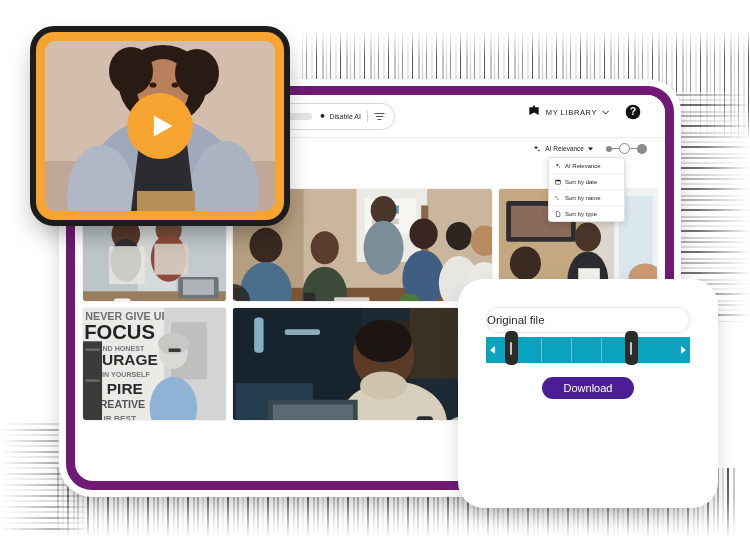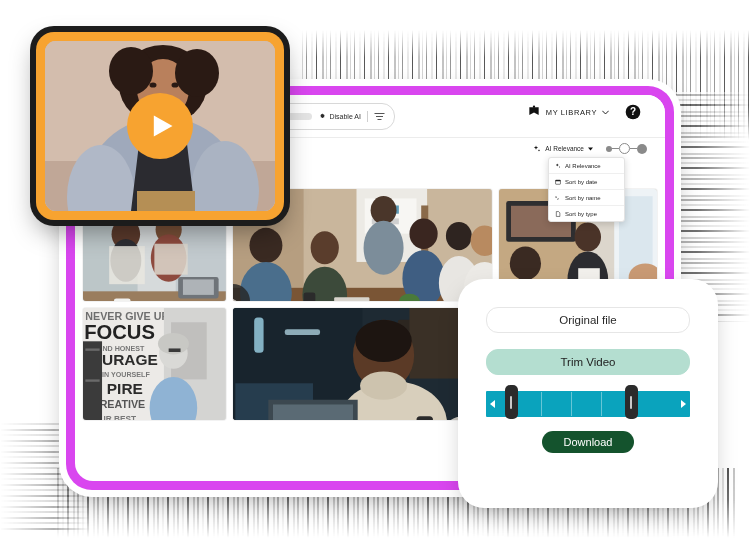--- a/index.html
+++ b/index.html
@@ -44,21 +44,21 @@
     background:repeating-linear-gradient(180deg,
       #ffffff 0px,#ffffff 3px,#a8a8a8 3px,#a8a8a8 5px,
       #ffffff 5px,#ffffff 9px,#4a4a4a 9px,#4a4a4a 11px);
     -webkit-mask-image:linear-gradient(90deg,rgba(0,0,0,0) 0%,rgba(0,0,0,.5) 60%,rgba(0,0,0,0) 100%);
             mask-image:linear-gradient(90deg,rgba(0,0,0,0) 0%,rgba(0,0,0,.5) 60%,rgba(0,0,0,0) 100%);
   }
 
   
   .tablet{
     position:absolute;left:66px;top:86px;width:608px;height:404px;
-    background:#d946ef;border-radius:26px;
+    background:#701a75;border-radius:26px;
     box-shadow:0 0 0 7px #ffffff, 0 10px 26px rgba(0,0,0,.30), 0 2px 8px rgba(0,0,0,.18);
     overflow:hidden;
   }
   .tablet-inner{position:absolute;inset:9px;background:#fff;border-radius:18px;overflow:hidden;}
 
   
   .appbar{position:absolute;left:0;top:0;right:0;height:42px;background:#fff;
     border-bottom:1px solid #ececec;display:flex;align-items:center;}
   .searchwrap{position:absolute;left:58px;top:8px;width:260px;height:25px;
     border:1px solid #d8d8d8;border-radius:13px;background:#fff;display:flex;align-items:center;}
@@ -108,39 +108,39 @@
     background:rgba(38,38,38,.82);display:flex;align-items:center;justify-content:center;}
   .play-badge svg{width:15px;height:15px;display:block;}
 
   
   .panel{position:absolute;left:464px;top:285px;width:248px;height:217px;
     background:#fff;border-radius:20px;
     box-shadow:0 0 0 6px #ffffff, 0 9px 24px rgba(0,0,0,.26), 0 2px 7px rgba(0,0,0,.14);
     z-index:20;}
   .panel-in{position:absolute;left:22px;right:22px;top:22px;}
   .opt{height:24px;border:1px solid #e6e6e6;border-radius:12px;background:#fff;
-    display:flex;align-items:center;justify-content:center;font-size:11.5px;color:#2a2a2a;
-    margin-bottom:16px;}
+    display:flex;align-items:center;font-size:11.5px;color:#2a2a2a;
+    margin-bottom:4px;}
   .opt.mint{background:#b4ded0;border-color:#b4ded0;color:#1d1d1d;}
   .tstamp{text-align:center;font-size:8.5px;color:#3a3a3a;margin:4px 0 3px;letter-spacing:.3px;}
   .trim{position:relative;height:26px;background:#0aa3bd;border-radius:1px;
     display:flex;align-items:center;justify-content:space-between;padding:0 4px;box-sizing:border-box;}
   .arrw{width:0;height:0;display:block;}
   .arrw.l{border-top:4px solid transparent;border-bottom:4px solid transparent;border-right:5px solid #fff;}
   .arrw.r{border-top:4px solid transparent;border-bottom:4px solid transparent;border-left:5px solid #fff;}
   .sel{position:absolute;left:24px;right:58px;top:-3px;bottom:-3px;
     border:1.5px solid #ffffff;box-sizing:border-box;}
   .sel .tick{position:absolute;top:3px;bottom:3px;width:1px;background:rgba(255,255,255,.38);}
   .handle{position:absolute;top:-4px;width:13px;height:34px;background:#2b2b2b;border-radius:5px;
     display:flex;align-items:center;justify-content:center;}
   .handle i{width:2px;height:13px;background:#c9c9c9;border-radius:1px;display:block;}
   .handle.lh{left:-6.5px;}
   .handle.rh{right:-6.5px;}
   .dlwrap{display:flex;justify-content:center;margin-top:14px;}
-  .dl{background:#14532d;color:#fff;border:none;border-radius:13px;
+  .dl{background:#4c1d95;color:#fff;border:none;border-radius:13px;
     padding:5px 22px;font-size:11px;font-family:inherit;}
 
   
   .vcard{position:absolute;left:36px;top:32px;width:248px;height:188px;
     background:#f7a330;border-radius:18px;
     box-shadow:0 0 0 6px #1c1c1c, 0 11px 26px rgba(0,0,0,.38);
     z-index:30;padding:8px;box-sizing:border-box;}
   .vinner{position:absolute;left:9px;top:9px;right:9px;bottom:9px;border-radius:11px;
     overflow:hidden;background:#d8c3b4;}
   .vplay{position:absolute;left:50%;top:50%;transform:translate(-50%,-50%);
@@ -383,23 +383,20 @@
 
       </div>
     </div>
   </div>
 
   <div class="panel">
     <div class="panel-in">
       <div class="opt">
         <span>Original file</span>
       </div>
-      <div class="opt mint">
-        <span>Trim Video</span>
-      </div>
 
 
       <div class="trim">
         <span class="arrw l"></span>
         <span class="arrw r"></span>
         <div class="sel">
           <span class="tick" style="left:25%"></span>
           <span class="tick" style="left:50%"></span>
           <span class="tick" style="left:75%"></span>
           <div class="handle lh">

